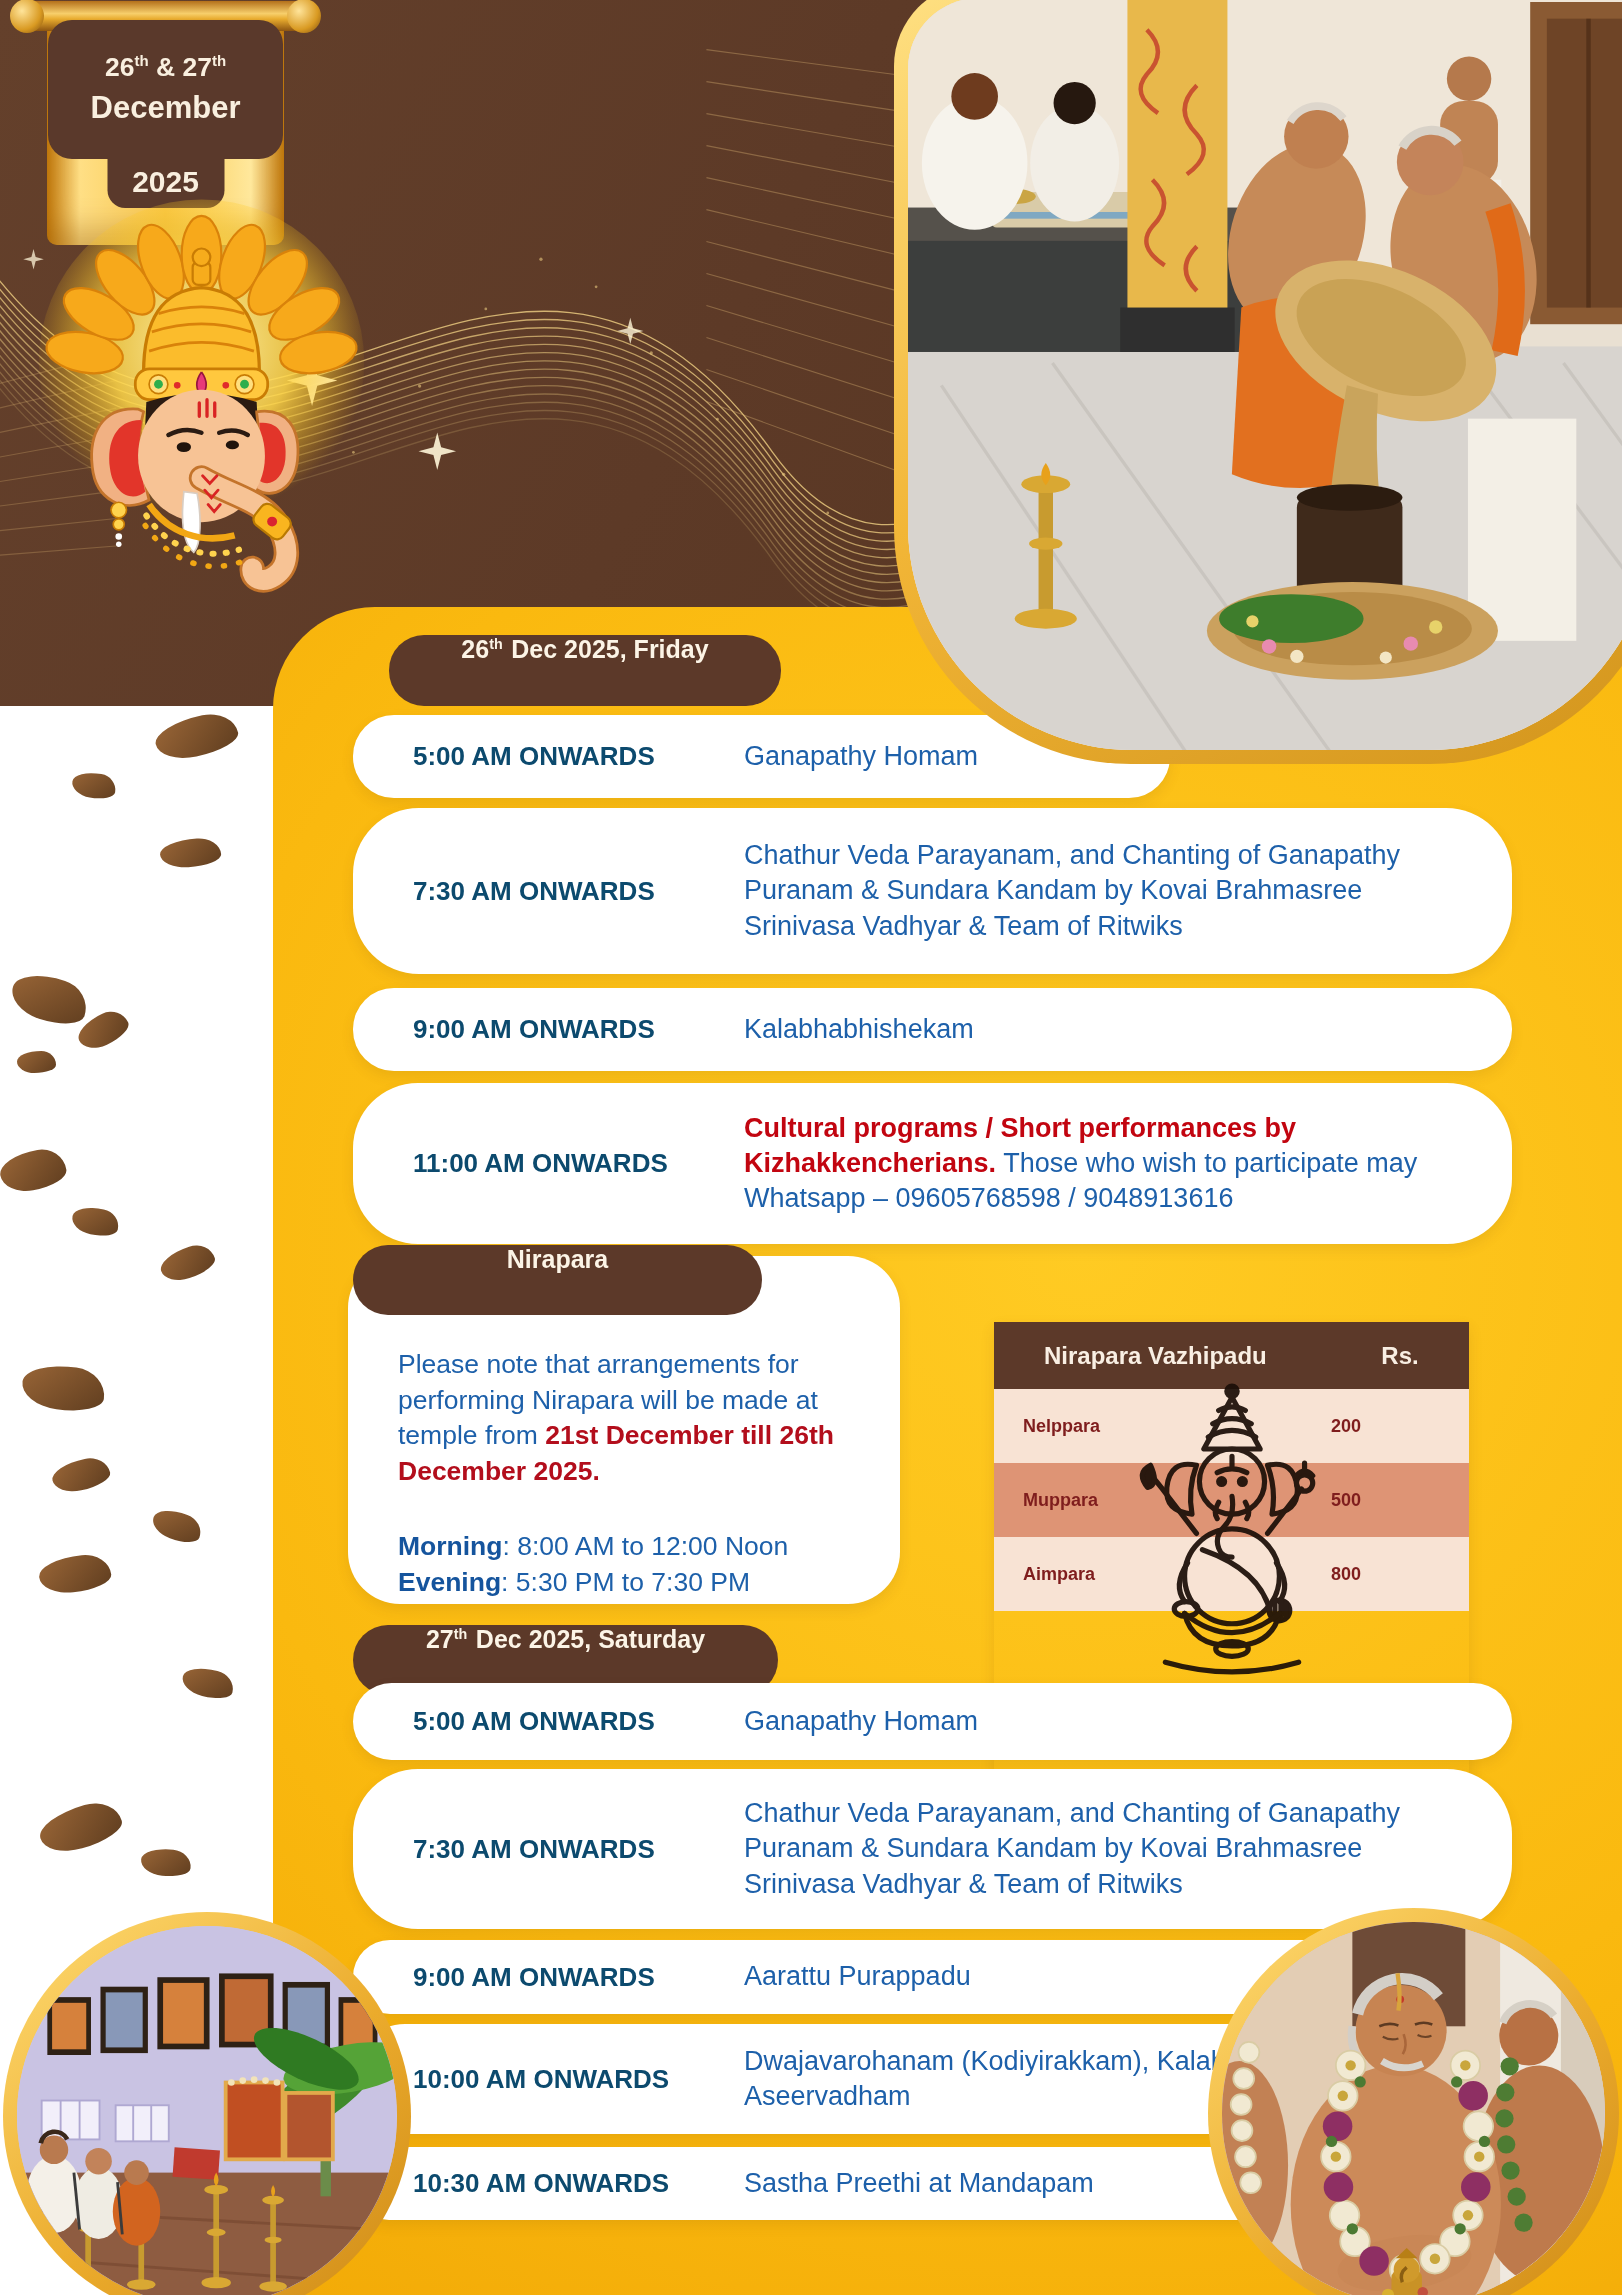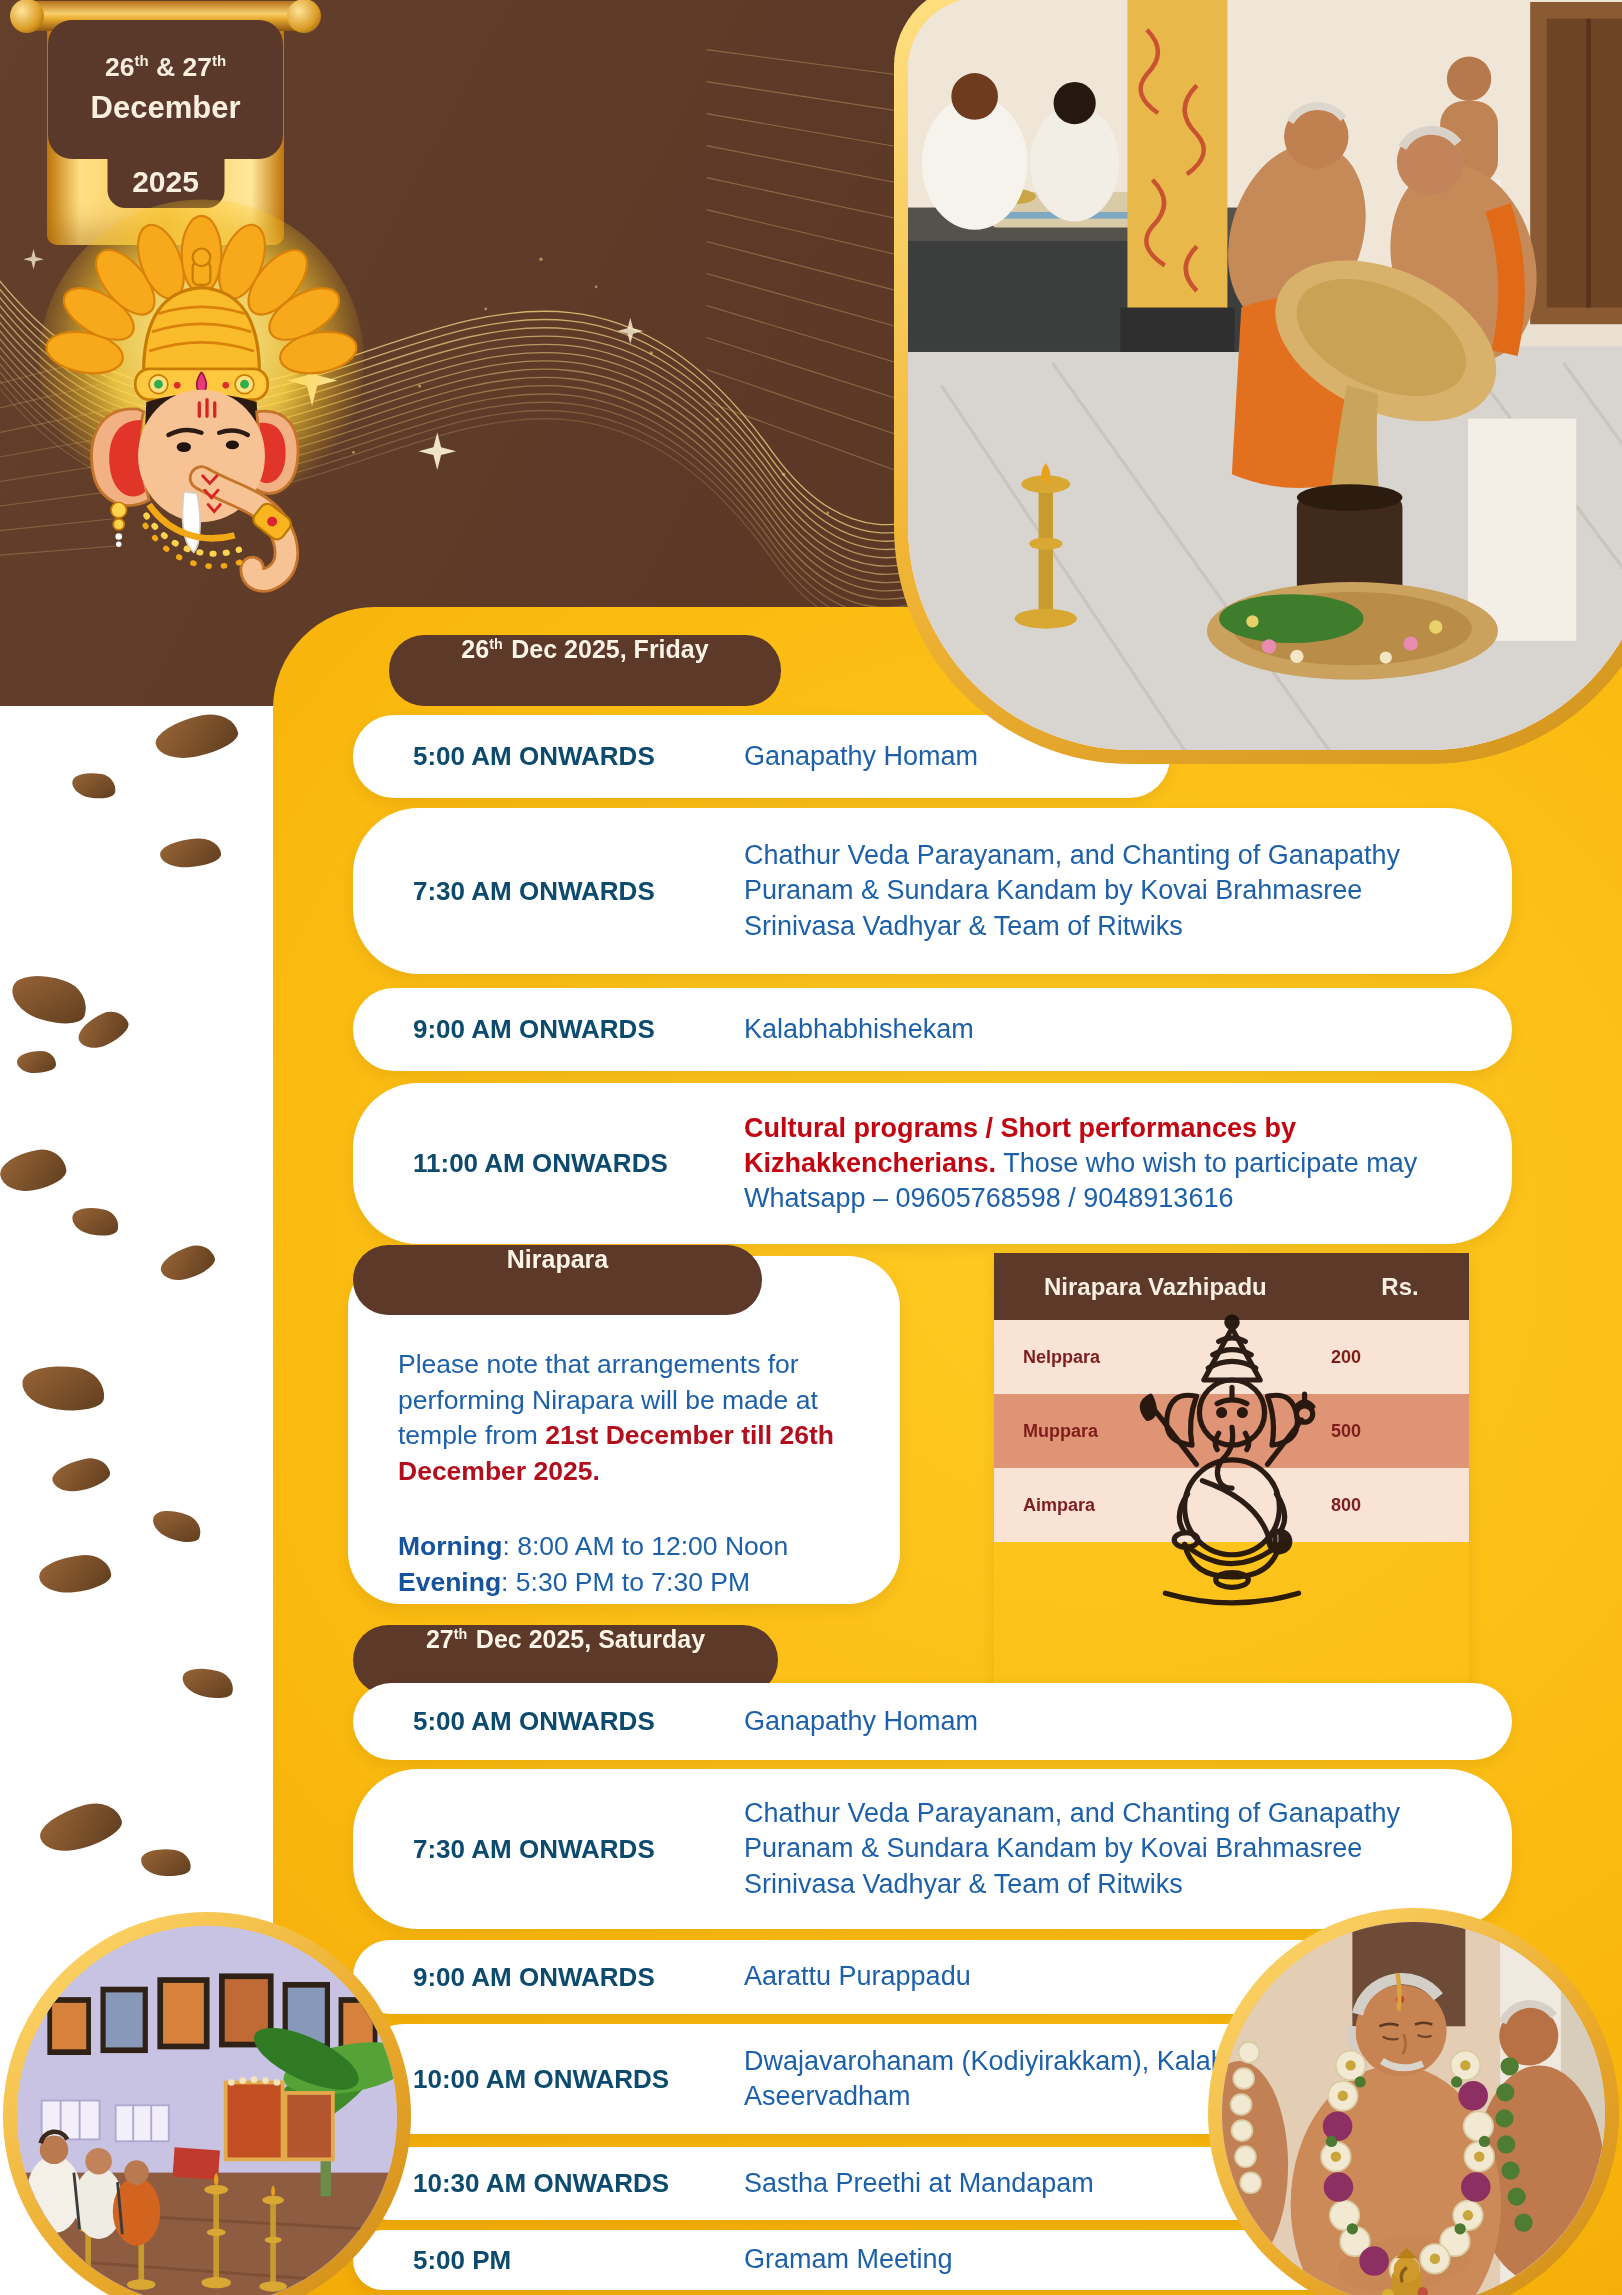--- a/index.html
+++ b/index.html
@@ -57,21 +57,21 @@
 
   
   .nbox{position:absolute;left:348px;top:1256px;width:552px;height:348px;background:#ffffff;border-radius:52px;
       box-sizing:border-box;padding:91px 44px 22px 50px;box-shadow:0 5.5px 13.2px rgba(95,55,0,.10);}
   .nbox p{margin:0;font-size:26.5px;font-weight:500;color:#1d60aa;line-height:1.34;}
   .nbox .hl2{color:#b30e1c;font-weight:700;}
   .nbox .sched{margin-top:40px;}
   .nbox .lbl{font-weight:800;color:#15549d;}
 
   
-  .vtable{position:absolute;left:994px;top:1253px;width:475px;height:472px;display:flex;flex-direction:column;
+  .vtable{position:absolute;left:994px;top:1322px;width:475px;height:472px;display:flex;flex-direction:column;
       overflow:hidden;box-shadow:0 5.5px 13.2px rgba(95,55,0,.12);}
   .thead{height:67px;flex:0 0 67px;background:#5c3929;color:#f9efe3;display:flex;align-items:center;
       font-size:24px;font-weight:700;}
   .thead .c1{flex:1;padding-left:50px;}
   .thead .c2{flex:0 0 138px;text-align:center;}
   .trow{flex:0 0 74px;display:flex;align-items:center;font-size:18px;font-weight:700;color:#7f1d1d;}
   .trow:last-child{flex:0 0 75px;}
   .trow .c1{flex:1;padding-left:29px;}
   .trow .c2{flex:0 0 138px;padding-right:33px;box-sizing:border-box;}
   .r-light{background:#f8e3d4;} .r-dark{background:#de9475;}
@@ -357,24 +357,20 @@
     <div class="desc">Aarattu Purappadu</div>
   </div>
   <div class="row" style="left:353px;top:2024px;width:1159px;height:110px;border-radius:52px;">
     <div class="time">10:00 AM ONWARDS</div>
     <div class="desc desc-narrow">Dwajavarohanam (Kodiyirakkam), Kalabhabhishekam, Aseervadham</div>
   </div>
   <div class="row" style="left:353px;top:2147px;width:1159px;height:73px;border-radius:36px;">
     <div class="time">10:30 AM ONWARDS</div>
     <div class="desc">Sastha Preethi at Mandapam</div>
   </div>
-  <div class="row" style="left:353px;top:2230px;width:1159px;height:60px;border-radius:30px;">
-    <div class="time">5:00 PM</div>
-    <div class="desc">Gramam Meeting</div>
-  </div>
 
   <div class="ptr">
     <div class="pinner">
       <svg viewBox="0 0 1340 1360" preserveAspectRatio="xMidYMid slice">
         <rect width="1340" height="1360" fill="#e9e0d2"></rect>
         <rect x="0" y="0" width="1340" height="520" fill="#efe6d8"></rect>
         <rect x="1120" y="10" width="220" height="580" fill="#8a5a33"></rect>
         <rect x="1150" y="40" width="150" height="520" fill="#6e4426"></rect>
         <line x1="1225" y1="40" x2="1225" y2="560" stroke="#55321a" stroke-width="8"></line>
         <rect x="0" y="630" width="1340" height="730" fill="#d8d4cf"></rect>

